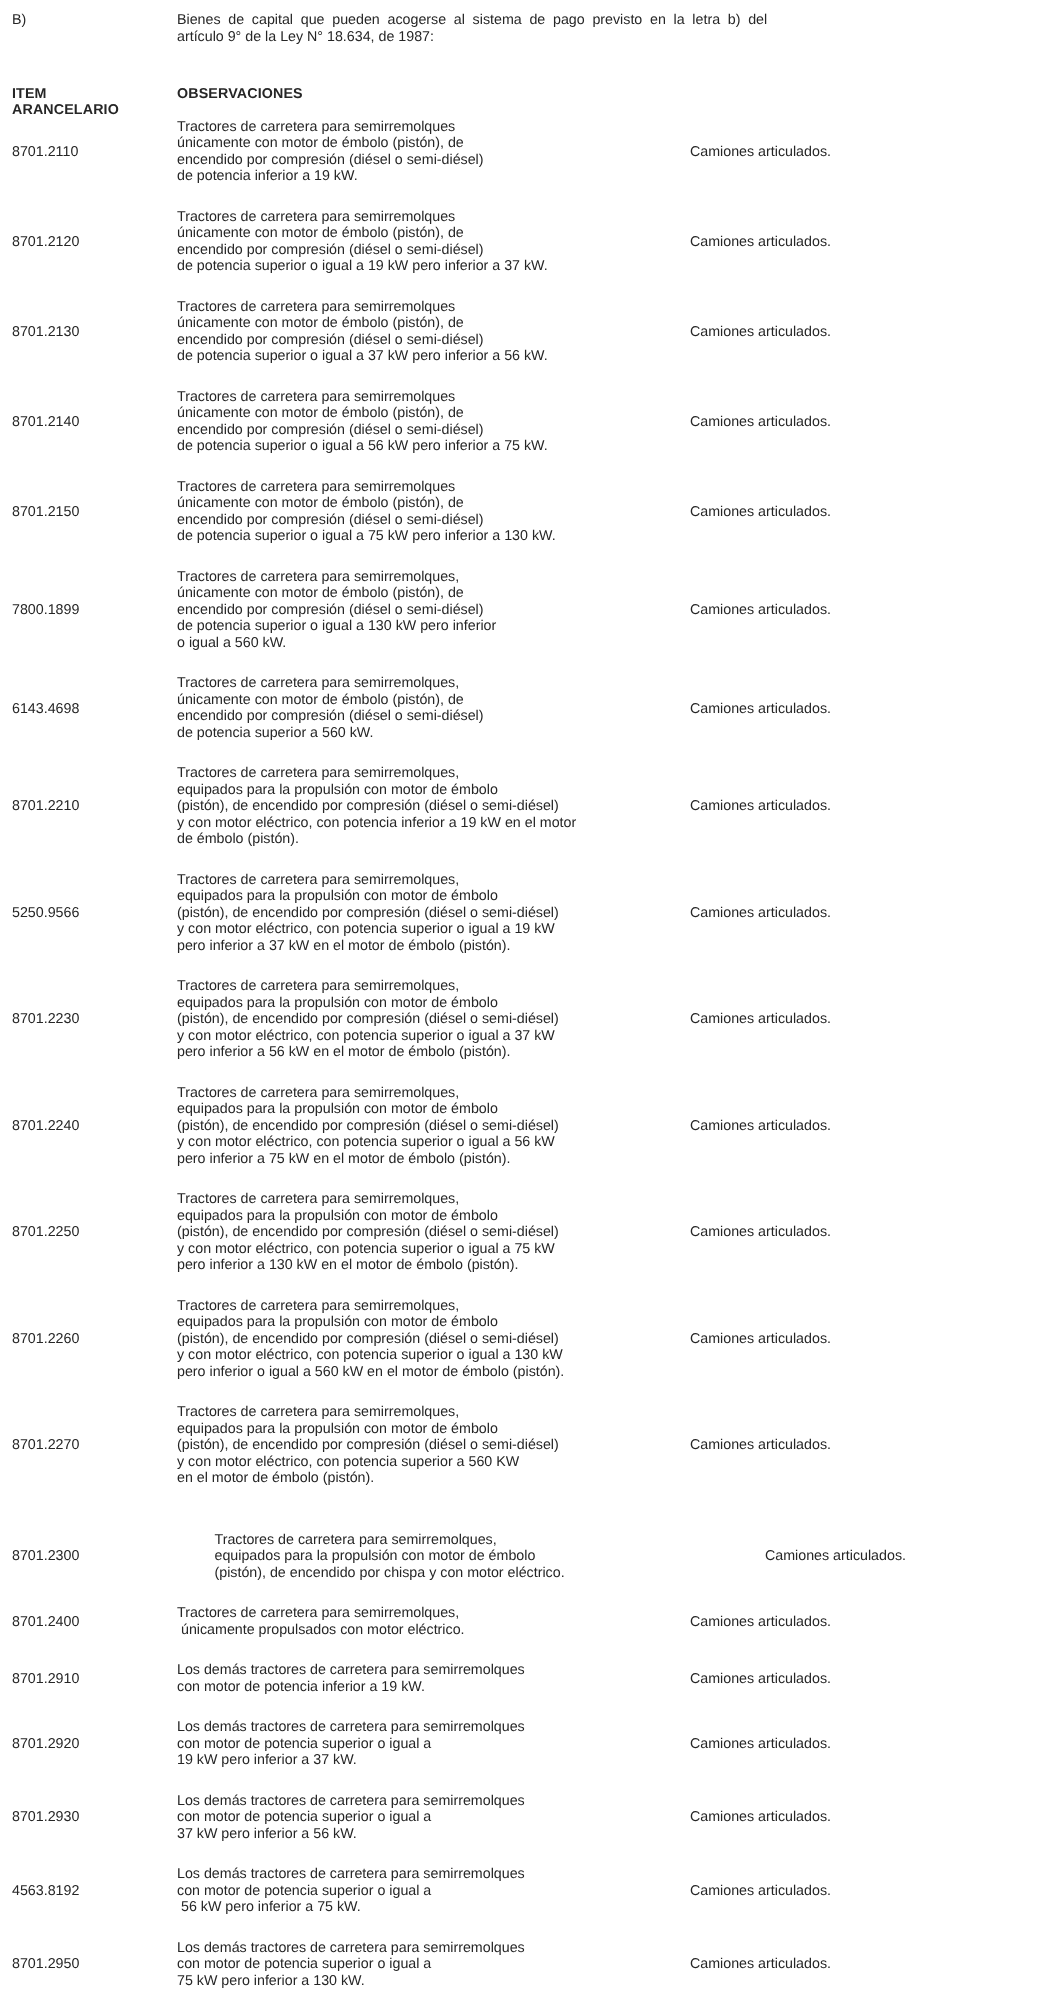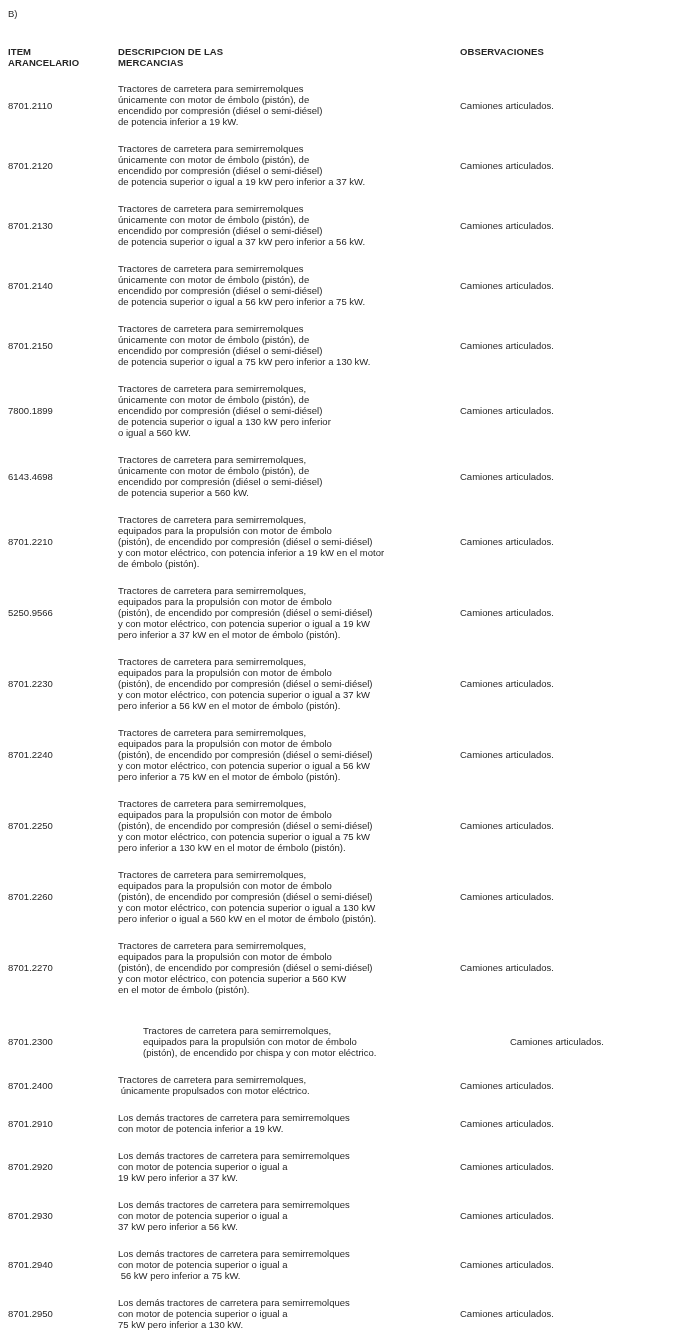--- a/index.html
+++ b/index.html
@@ -19,40 +19,42 @@
     box-sizing: border-box;
     width: 698px;
   }
   .flex-row { display: flex; align-items: flex-start; }
   .col-item { flex: 0 0 110px; width: 110px; }
   .col-desc { flex: 0 0 342px; width: 342px; white-space: pre-wrap; }
   .col-obs  { flex: 1 1 auto; }
   .intro-row { margin-bottom: 27px; }
   .intro { max-width: 500px; }
   .intro-line-1 { word-spacing: 2.5px; }
-  .head-row { margin-bottom: 15px; }
+  .head-row { }
   .th { font-weight: bold; white-space: pre-line; letter-spacing: 0.1px; }
   .row { margin-bottom: 16px; align-items: center; }
   #rows .row:nth-child(15) { margin-top: 30px; gap: 25px; }  
   .cell-obs { white-space: pre-wrap; }
 </style>
 </head>
 <body>
 
 <div class="doc">
 
   <div class="flex-row intro-row">
     <div class="col-item">B)</div>
+    <div class="intro">
+      <div class="intro-line-1">Bienes de capital que pueden acogerse al sistema de pago previsto en la letra b) del</div>
+      <div class="intro-line-2">artículo 9° de la Ley N° 18.634, de 1987:</div>
+    </div>
   </div>
 
   <div class="flex-row head-row">
     <div class="col-item th">ITEM
 ARANCELARIO</div>
-    <div class="col-desc th">DESCRIPCION DE LAS
-MERCANCIAS</div>
     <div class="col-obs th">OBSERVACIONES</div>
   </div>
 
   <div id="rows">
   <div class="flex-row row">
     <div class="col-item cell-item">8701.2110</div>
     <div class="col-desc cell-desc">Tractores de carretera para semirremolques
 únicamente con motor de émbolo (pistón), de
 encendido por compresión (diésel o semi-diésel)
 de potencia inferior a 19 kW.</div>
@@ -216,21 +218,21 @@
 
   <div class="flex-row row">
     <div class="col-item cell-item">8701.2930</div>
     <div class="col-desc cell-desc">Los demás tractores de carretera para semirremolques
 con motor de potencia superior o igual a
 37 kW pero inferior a 56 kW.</div>
     <div class="col-obs cell-obs">Camiones articulados.</div>
   </div>
 
   <div class="flex-row row">
-    <div class="col-item cell-item">8701.2940</div>
+    <div class="col-item cell-item">4563.8192</div>
     <div class="col-desc cell-desc">Los demás tractores de carretera para semirremolques
 con motor de potencia superior o igual a
  56 kW pero inferior a 75 kW.</div>
     <div class="col-obs cell-obs">Camiones articulados.</div>
   </div>
 
   <div class="flex-row row">
     <div class="col-item cell-item">8701.2950</div>
     <div class="col-desc cell-desc">Los demás tractores de carretera para semirremolques
 con motor de potencia superior o igual a

